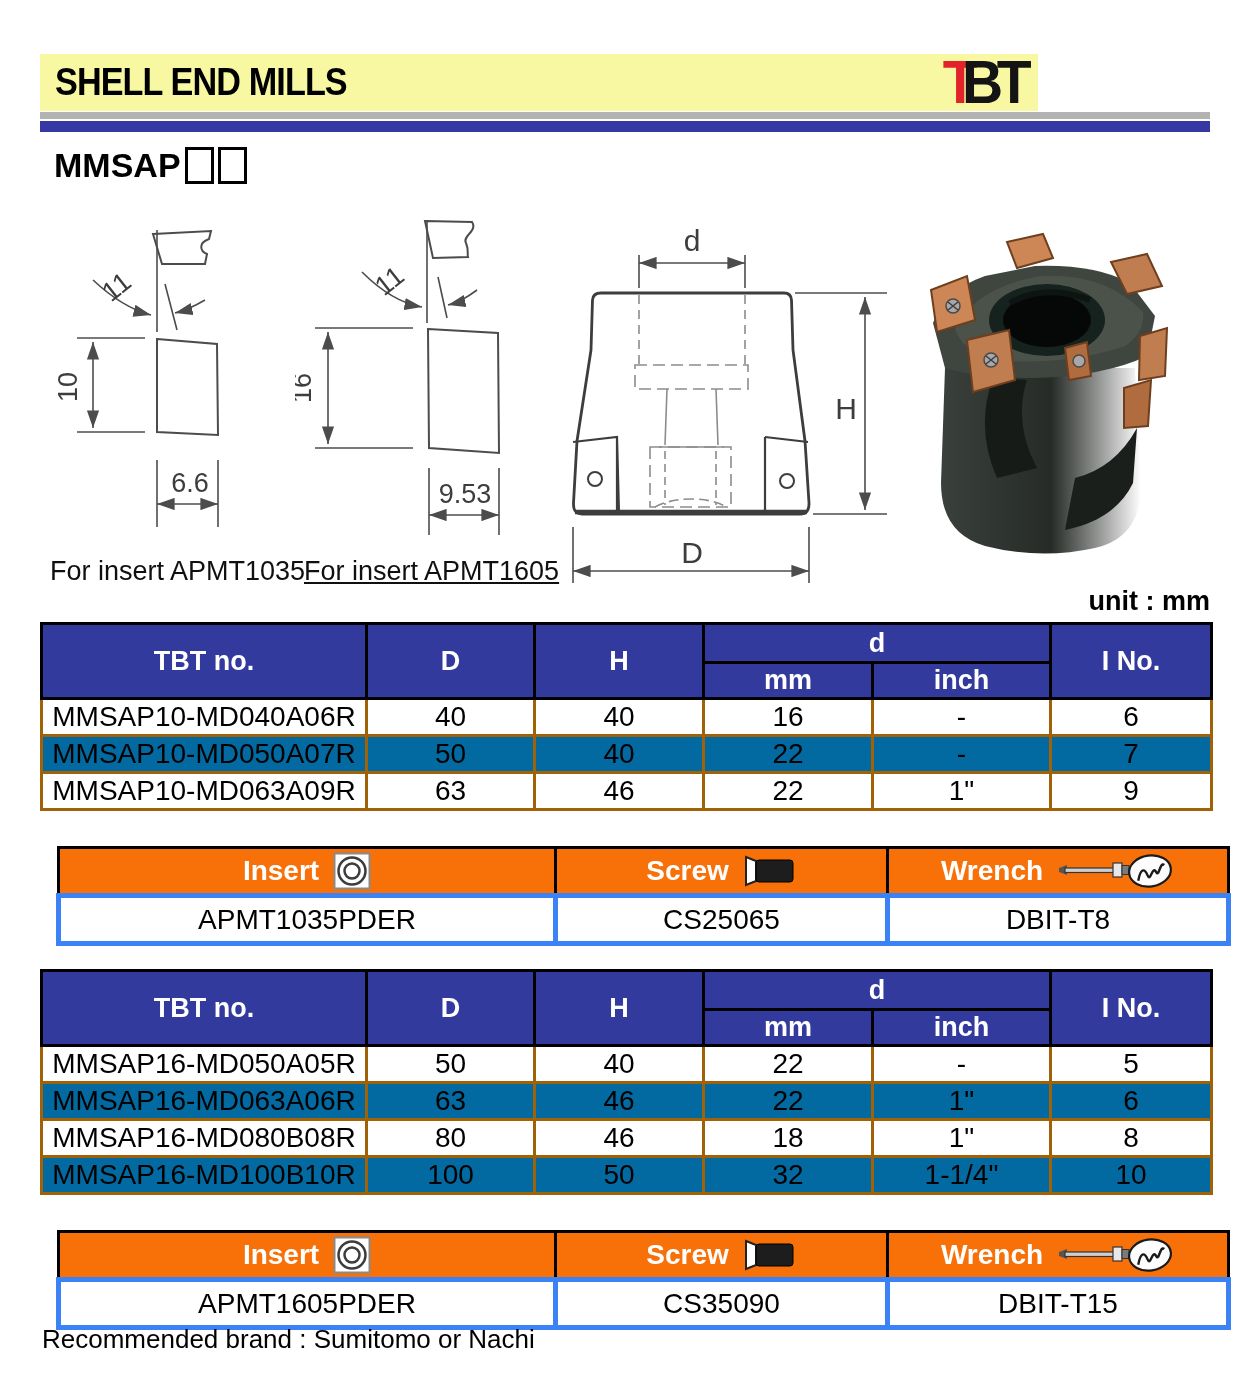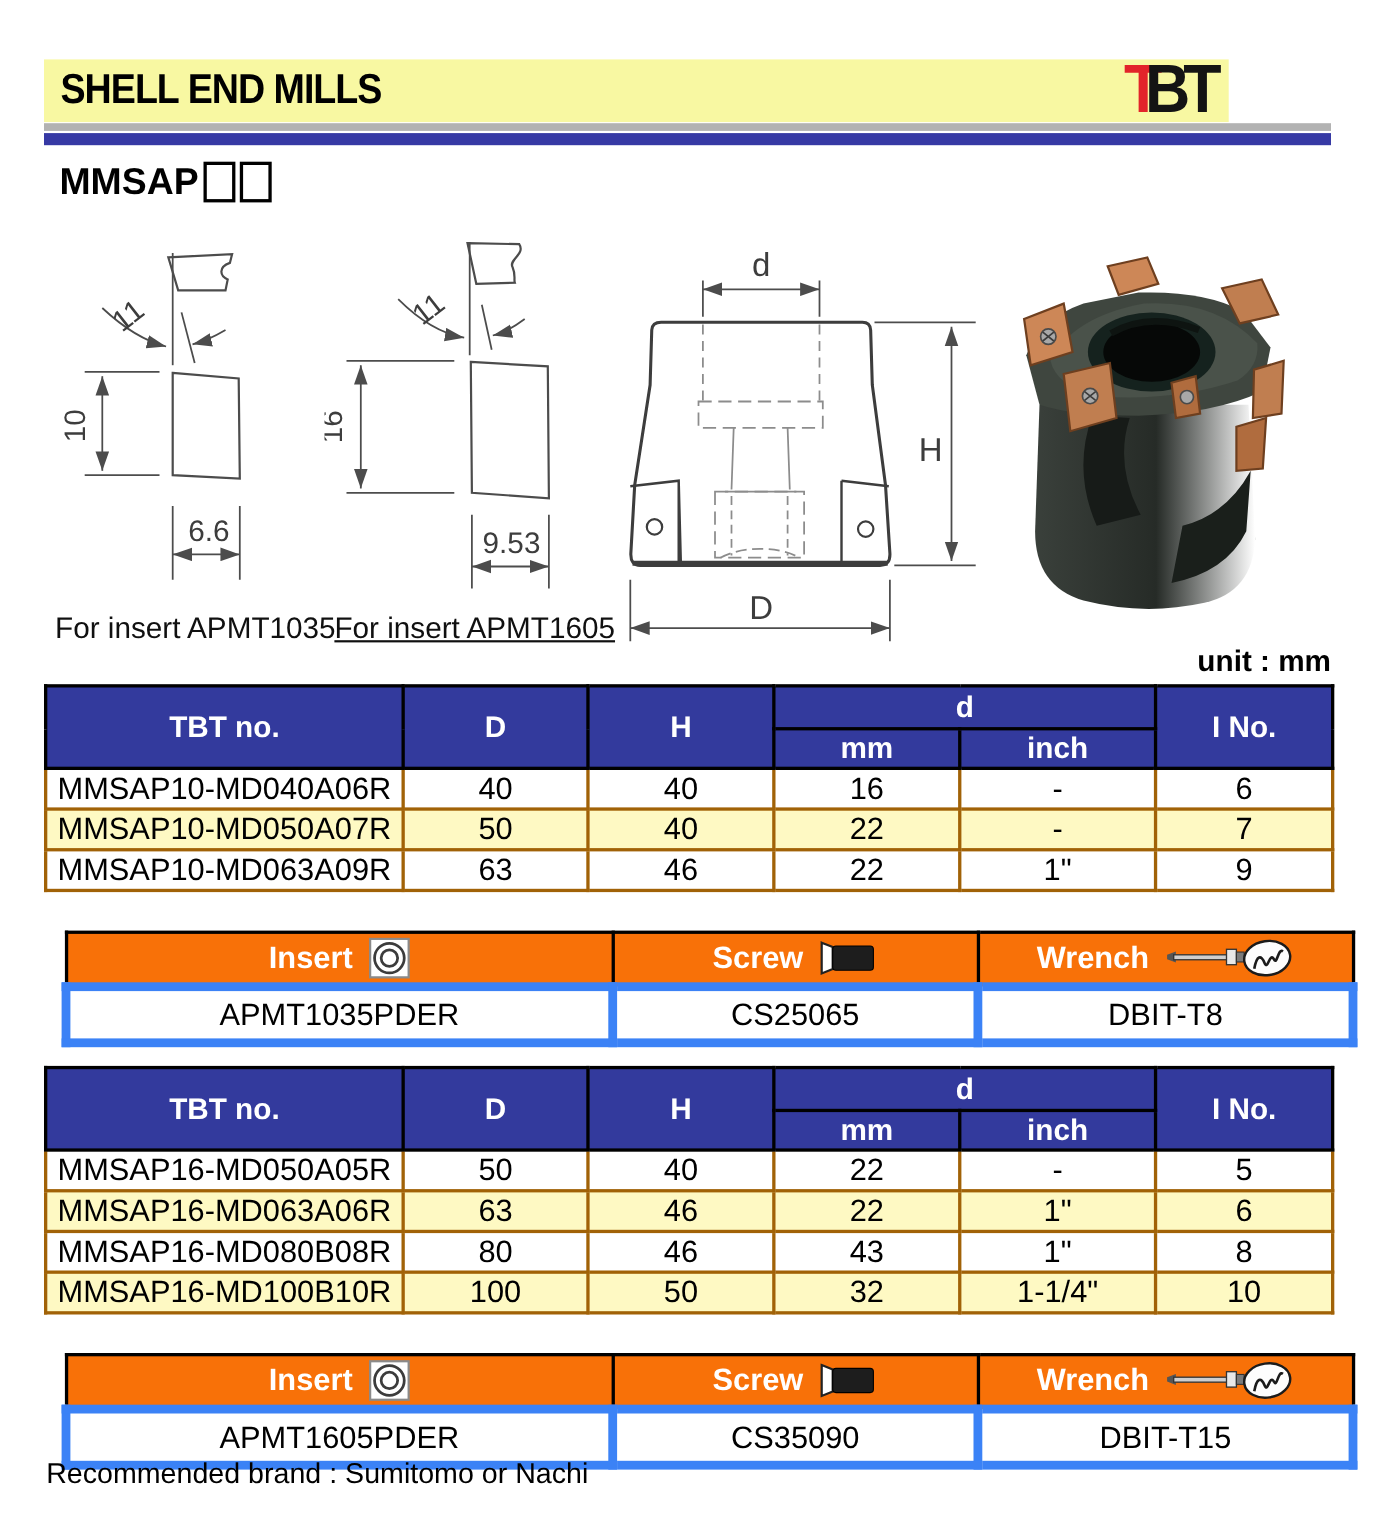--- a/index.html
+++ b/index.html
@@ -1,21 +1,21 @@
 <!DOCTYPE html>
 <html><head>
 <meta charset="utf-8">
 <style>
   html,body{margin:0;padding:0;background:#fff;}
   .page{position:relative;width:1255px;height:1390px;background:#ffffff;
         font-family:"Liberation Sans",sans-serif;color:#000;overflow:hidden;}
   .abs{position:absolute;}
 
   
-  .band{left:40px;top:54px;width:1077px;height:57px;background:#f8f8a2;}
+  .band{left:40px;top:54px;width:998px;height:57px;background:#f8f8a2;}
   .page-title{position:absolute;left:15px;top:7px;margin:0;font-size:38px;font-weight:700;
               letter-spacing:-1px;transform:scaleX(.9);transform-origin:left top;white-space:nowrap;}
   .logo{position:absolute;right:6px;top:-2px;height:60px;display:flex;align-items:center;
         font-weight:700;font-size:62px;line-height:60px;transform:scaleX(.92);transform-origin:right center;}
   .lg-r{color:#e2242a;}
   .lg-b{color:#141414;margin-left:-17px;}
   .lg-k{color:#141414;margin-left:-7px;}
   .stripe-gray{left:40px;top:112px;width:1170px;height:7px;background:#b2b2b2;}
   .stripe-blue{left:40px;top:121px;width:1170px;height:11px;background:#3639a4;}
 
@@ -27,26 +27,26 @@
   svg text{font-family:"Liberation Sans",sans-serif;fill:#3d3d3d;}
   .cap{position:absolute;top:556px;font-size:27px;color:#101010;white-space:nowrap;}
   .unit{right:45px;top:586px;font-size:27px;font-weight:700;}
 
   
   .spec{position:absolute;left:40px;width:1170px;border-collapse:collapse;table-layout:fixed;border-radius:13px;}
   .spec th{background:#333a9d;color:#fff;border:3px solid #000;font-size:27px;font-weight:700;padding:0;}
   .spec thead tr.r1 th{height:36px;}
   .spec thead tr.r2 th{height:33px;}
   .spec td{border:3px solid #a16207;text-align:center;font-size:28px;height:34px;padding:0;background:#fff;}
-  .spec tr.gray td{background:#fef9c3;}
+  .spec tr.gray td{background:#0369a1;}
 
   
   .acc{position:absolute;left:56px;width:1170px;border-collapse:collapse;table-layout:fixed;}
   .acc th{background:#f87108;color:#fff;border:3px solid #000;font-size:28px;font-weight:700;height:40px;padding:0;}
-  .acc td{border:8px solid #3b82f6;background:#fff;text-align:center;font-size:28px;height:43px;padding:0;}
+  .acc td{border:5px solid #3b82f6;background:#fff;text-align:center;font-size:28px;height:43px;padding:0;}
   .acc-h{display:flex;align-items:center;justify-content:center;gap:14px;}
 
   .footer-note{left:42px;top:1324px;font-size:26px;}
 </style>
 </head>
 <body>
 
 <div class="page">
 
   <div class="abs band">
@@ -340,21 +340,21 @@
         <td>63</td>
         <td>46</td>
         <td>22</td>
         <td>1"</td>
         <td>6</td>
       </tr>
       <tr>
         <td>MMSAP16-MD080B08R</td>
         <td>80</td>
         <td>46</td>
-        <td>43</td>
+        <td>18</td>
         <td>1"</td>
         <td>8</td>
       </tr>
       <tr class="gray">
         <td>MMSAP16-MD100B10R</td>
         <td>100</td>
         <td>50</td>
         <td>32</td>
         <td>1-1/4"</td>
         <td>10</td>

